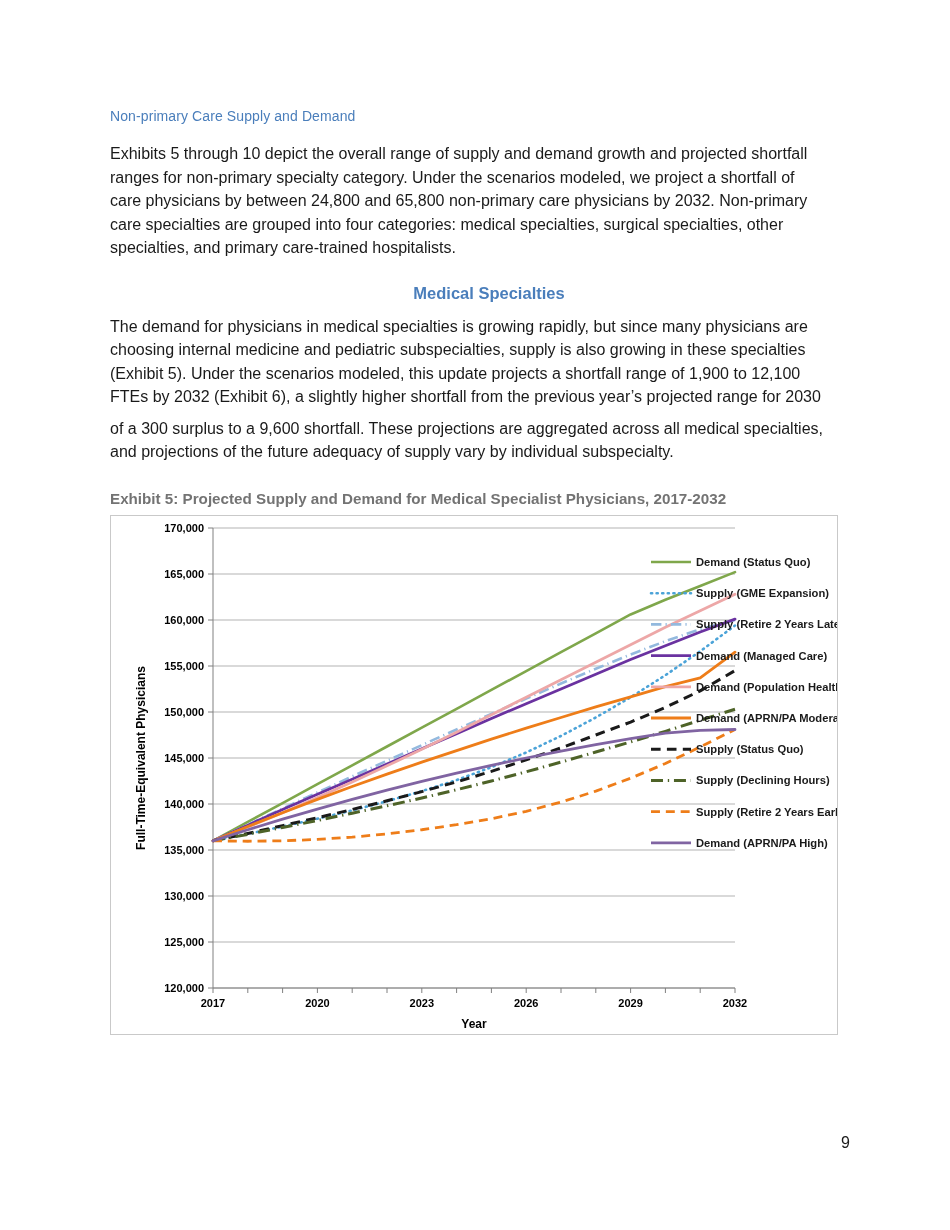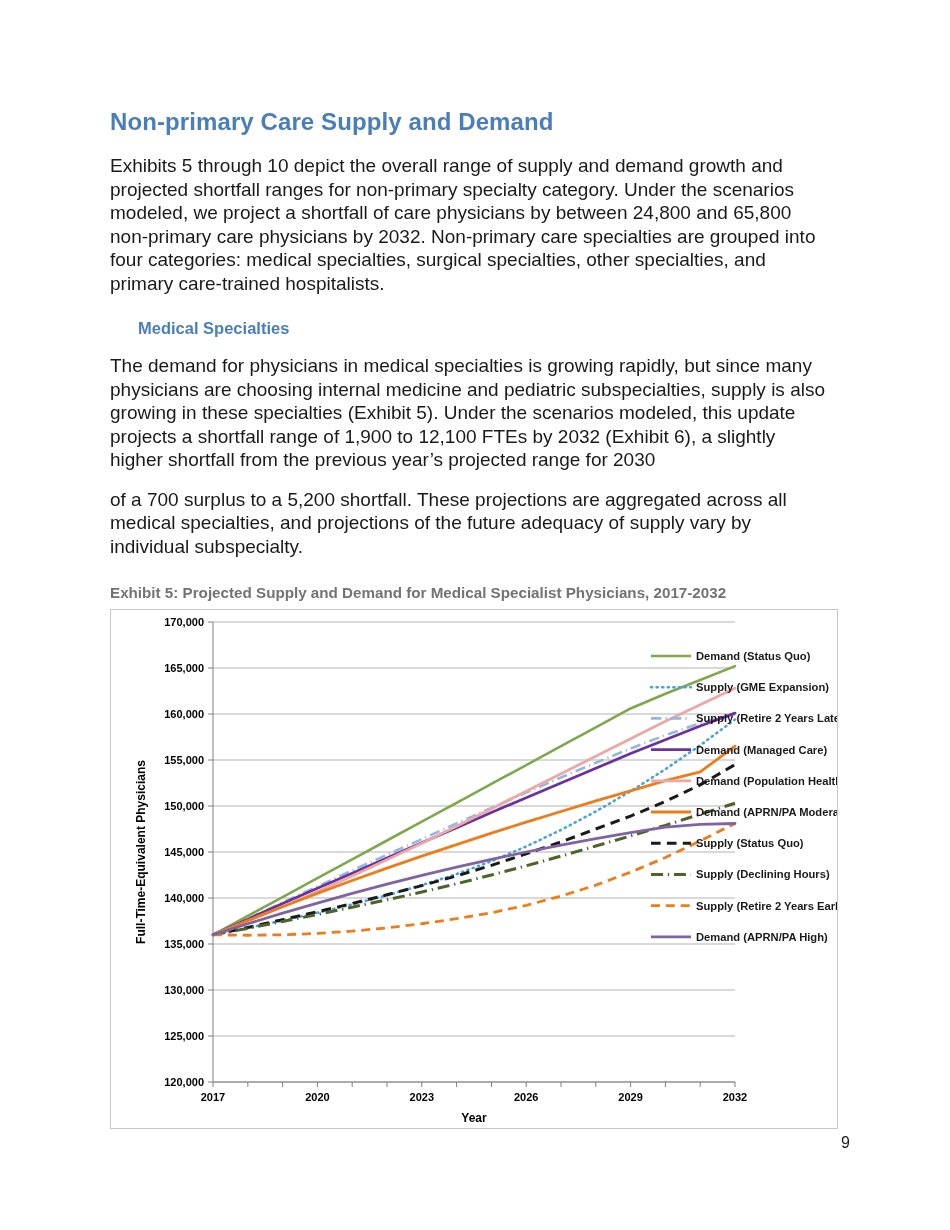--- a/index.html
+++ b/index.html
@@ -24,39 +24,40 @@
   }
 
   .content {
     position: absolute;
     left: 110px;
     top: 108px;
     width: 730px;
   }
 
   h1.section-title {
-    font-size: 24px;
-    font-weight: bold;
+    font-size: 14px;
+    font-weight: normal;
     color: #4A7EBB;
     margin: 0 0 18px 0;
     letter-spacing: 0.1px;
   }
 
   h2.sub-title {
     font-size: 16.5px;
     font-weight: bold;
     color: #4A7EBB;
     margin: 24px 0 12px 0;
     padding-left: 28px;
+    text-align: center;
   }
 
   p.body-text {
-    font-size: 19px;
+    font-size: 16px;
     line-height: 23.5px;
-    margin: 16px 0 8px 0;
+    margin: 4px 0 8px 0;
     color: #1a1a1a;
     width: 718px;
   }
 
   .exhibit-title {
     font-size: 15.2px;
     font-weight: bold;
     color: #737373;
     margin: 26px 0 8px 0;
   }
@@ -86,21 +87,21 @@
 <div class="page">
   <div class="content">
 
     <h1 class="section-title">Non-primary Care Supply and Demand</h1>
 
     <p class="body-text">Exhibits 5 through 10 depict the overall range of supply and demand growth and projected shortfall ranges for non-primary specialty category. Under the scenarios modeled, we project a shortfall of care physicians by between 24,800 and 65,800 non-primary care physicians by 2032. Non-primary care specialties are grouped into four categories: medical specialties, surgical specialties, other specialties, and primary care-trained hospitalists.</p>
 
     <h2 class="sub-title">Medical Specialties</h2>
 
     <p class="body-text">The demand for physicians in medical specialties is growing rapidly, but since many physicians are choosing internal medicine and pediatric subspecialties, supply is also growing in these specialties (Exhibit 5). Under the scenarios modeled, this update projects a shortfall range of 1,900 to 12,100 FTEs by 2032 (Exhibit 6), a slightly higher shortfall from the previous year’s projected range for 2030</p>
-    <p class="body-text">of a 700 surplus to a 5,200 shortfall. These projections are aggregated across all medical specialties, and projections of the future adequacy of supply vary by individual subspecialty.</p>
+    <p class="body-text">of a 300 surplus to a 9,600 shortfall. These projections are aggregated across all medical specialties, and projections of the future adequacy of supply vary by individual subspecialty.</p>
 
     <div class="exhibit-title">Exhibit 5: Projected Supply and Demand for Medical Specialist Physicians, 2017-2032</div>
 
     <div class="chart-frame">
       <svg class="chart-svg" id="chart" width="726" height="518" viewBox="0 0 726 518">
           <line x1="102" y1="472" x2="624" y2="472" stroke="#b3b3b3" stroke-width="1"></line>
           <line x1="97" y1="472" x2="102" y2="472" stroke="#808080" stroke-width="1"></line>
           <text x="93" y="476" text-anchor="end" font-size="11" font-weight="bold" fill="#000" font-family="&quot;Liberation Sans&quot;, sans-serif">120,000</text>
           <line x1="102" y1="426" x2="624" y2="426" stroke="#b3b3b3" stroke-width="1"></line>
           <line x1="97" y1="426" x2="102" y2="426" stroke="#808080" stroke-width="1"></line>

